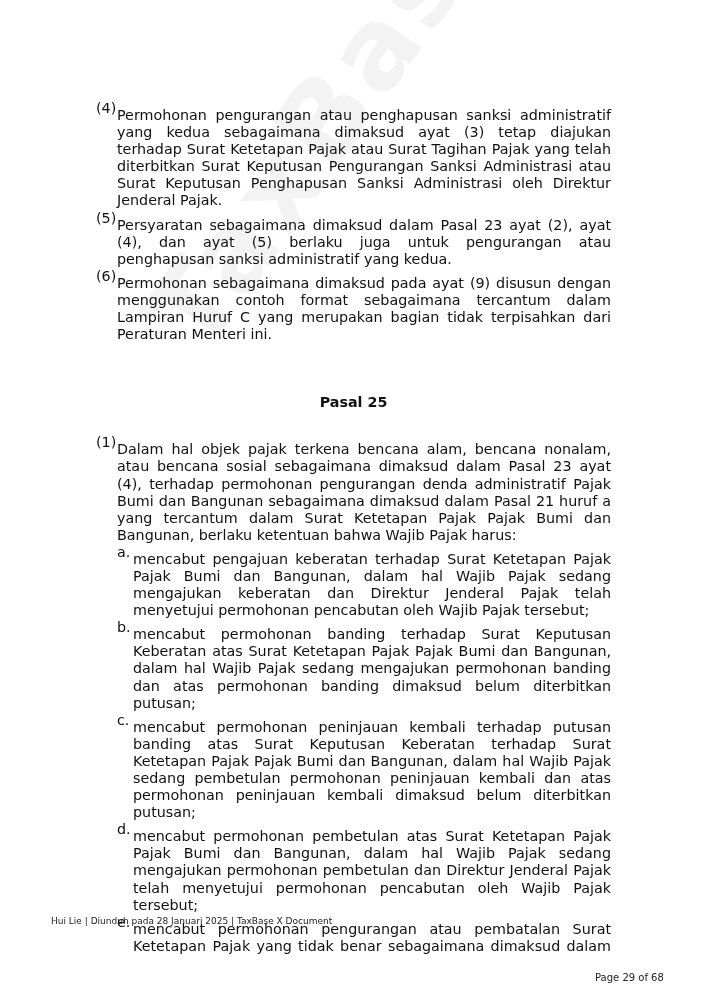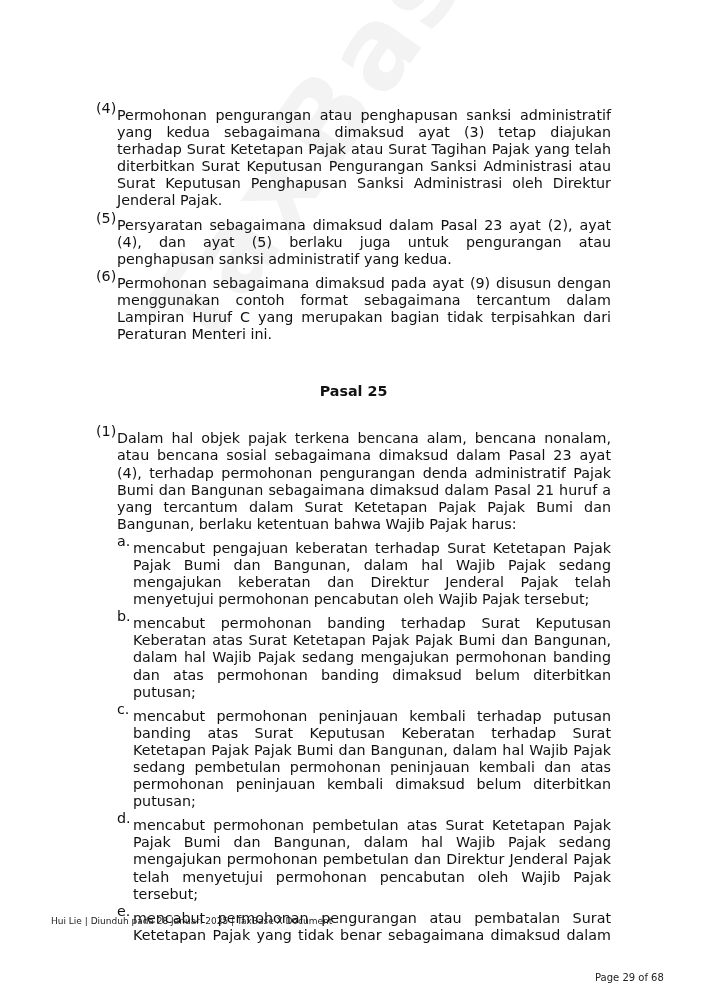--- a/index.html
+++ b/index.html
@@ -8,21 +8,21 @@
   .watermark { position: absolute; left: 120px; top: 300px; font-size: 110px; font-weight: bold;
                color: #f3f3f3; transform: rotate(-55deg); transform-origin: left top;
                white-space: nowrap; letter-spacing: 6px; z-index: 0; pointer-events: none; }
   .content { position: absolute; left: 96px; top: 100px; width: 515px; z-index: 1;
              font-size: 14.3px; line-height: 17.1px; }
   .para { text-align: justify; text-align-last: left; }
   .cont { padding-left: 21px; }
   .item { display: flex; }
   .num { width: 21px; flex: 0 0 21px; white-space: nowrap; }
   .body { flex: 1; text-align: justify; margin-top: 7px; }
-  .heading { text-align: center; font-weight: bold; margin: 40px 0 23px 0; padding-left: 0; }
+  .heading { text-align: center; font-weight: bold; margin: 51px 0 23px 0; padding-left: 0; }
   .sub { display: flex; }
   .letter { width: 16px; flex: 0 0 16px; }
   .sublist { margin-left: 0; }
   .footer-left { position: absolute; left: 51px; top: 916px; font-size: 9px; color: #222; }
   .footer-right { position: absolute; left: 595px; top: 972px; font-size: 10px; color: #222; }
 </style>
 </head>
 <body>
 
 <div class="watermark">TaxBase X</div>

